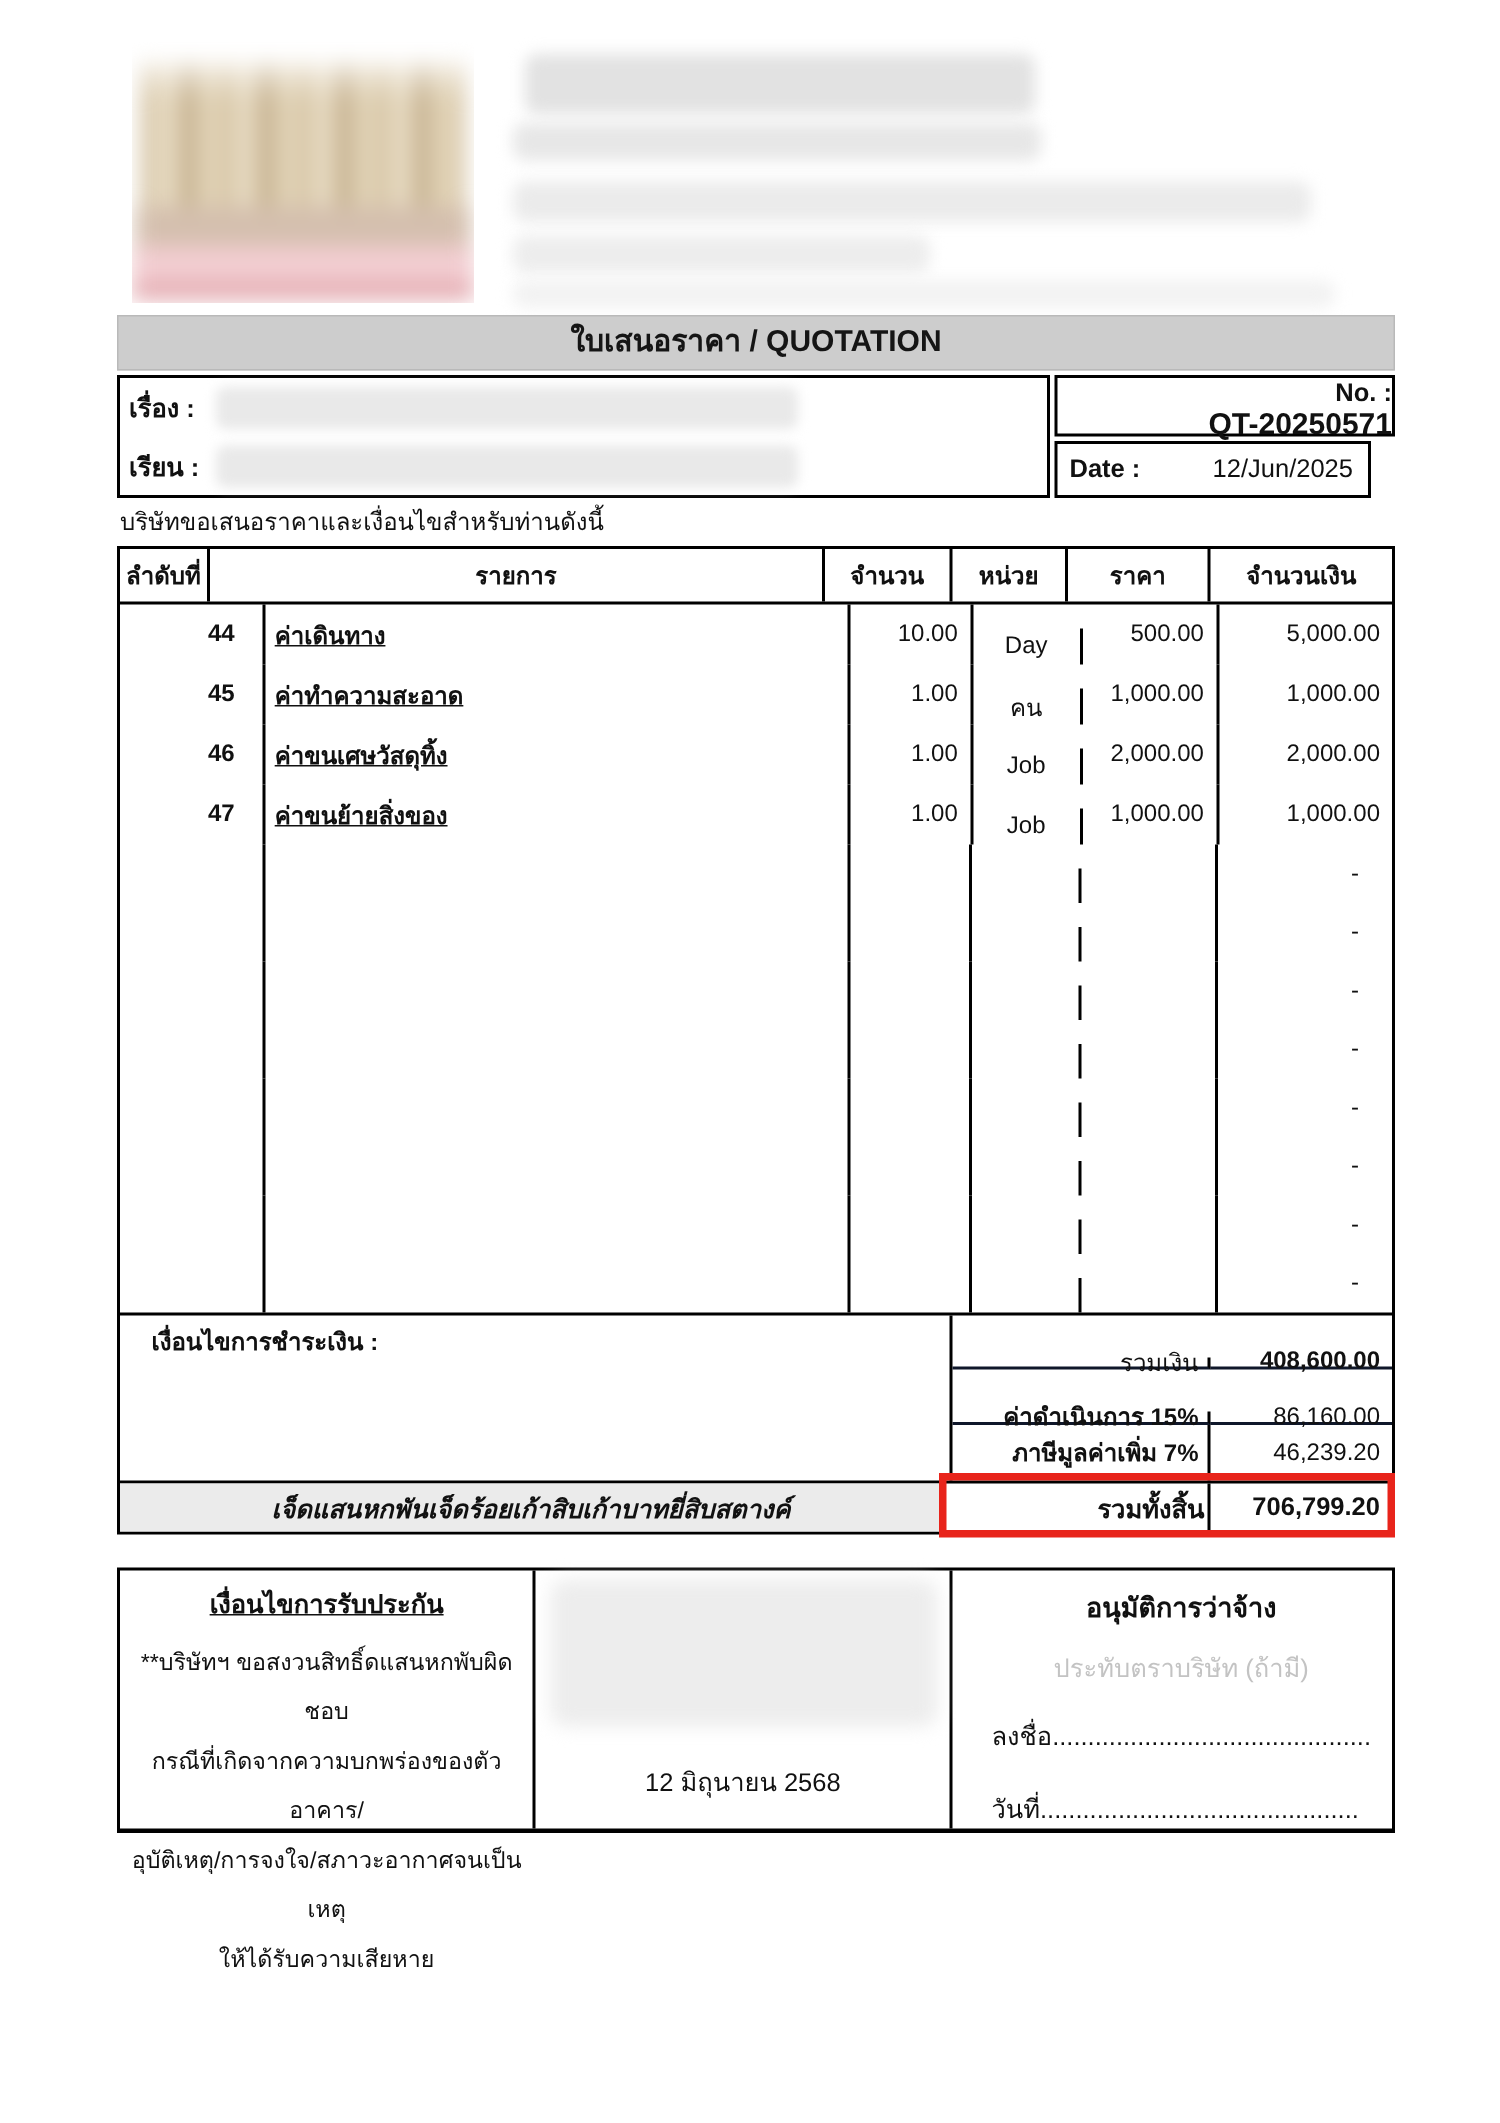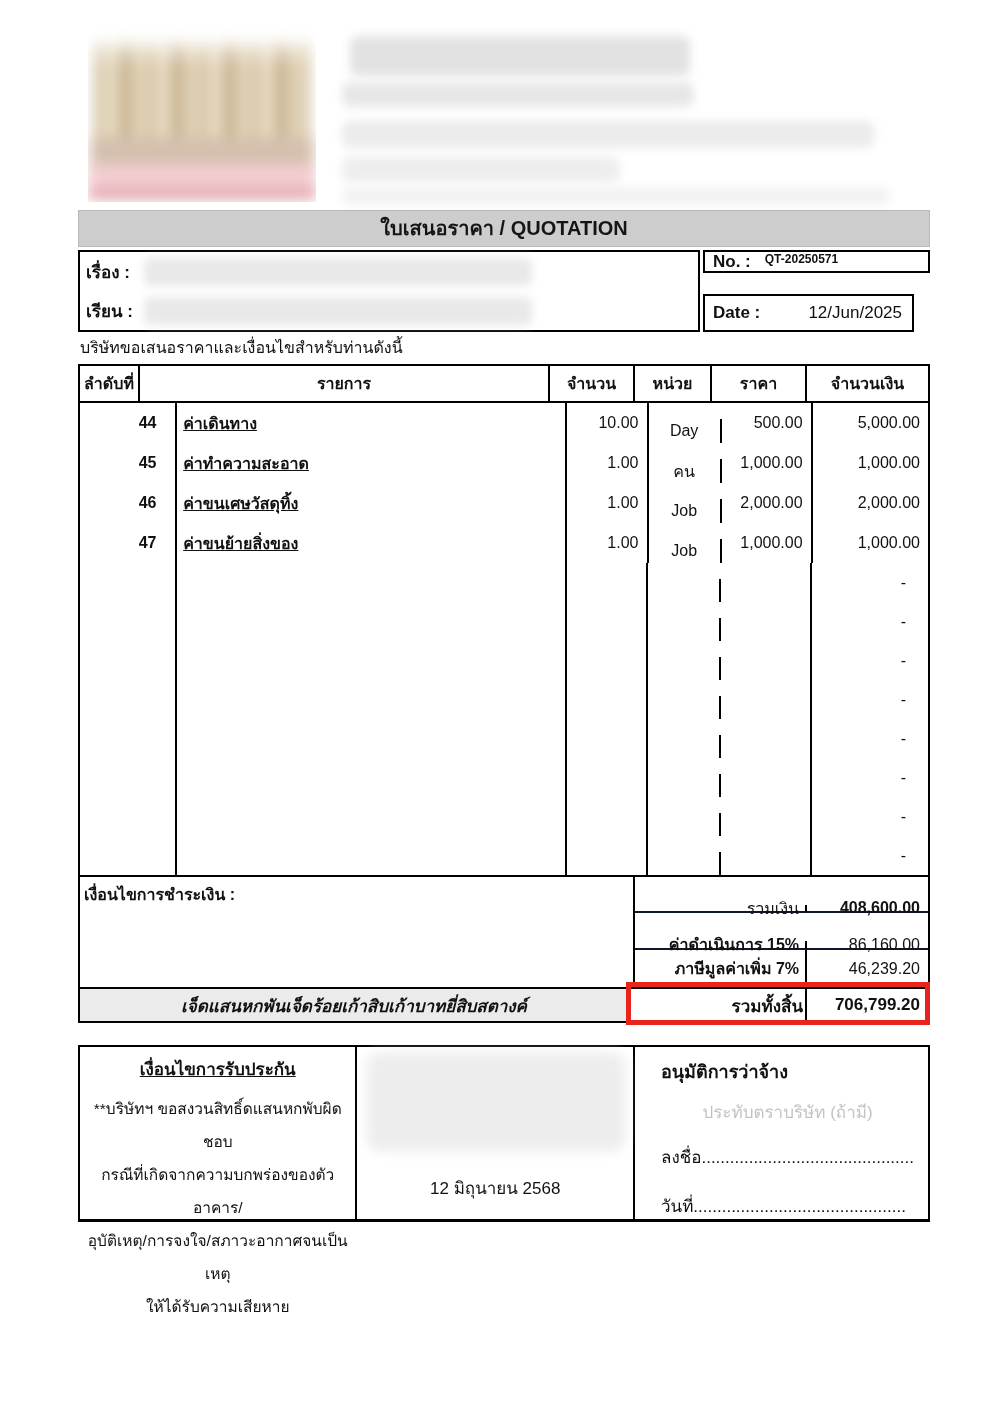--- a/index.html
+++ b/index.html
@@ -32,26 +32,26 @@
   .doc-title { position:absolute; left:78px; top:210px; width:852px; height:37px;
     background:#cdcdcd; border:1px solid #b9b9b9;
     text-align:center; line-height:35px; font-weight:bold; font-size:20px; color:#151515; }
 
   
   .hdr-left { position:absolute; left:78px; top:250px; width:622px; height:82px; border:2px solid #000; }
   .hdr-row { display:flex; align-items:center; height:39px; padding-left:6px; }
   .hdr-label { font-weight:bold; font-size:17px; width:58px; }
   .hdr-blur { width:388px; height:28px; background:#e9e9e9; border-radius:6px; filter:blur(4px); }
 
-  .no-box  { position:absolute; left:703px; top:250px; width:227px; height:23px; border:2px solid #000;
-    display:flex; align-items:flex-start; padding-left:8px; }
+  .no-box  { position:absolute; left:703px; top:250px; width:227px; height:41px; border:2px solid #000;
+    display:flex; align-items:flex-end; padding-left:8px;flex-direction:column; }
   .date-box{ position:absolute; left:703px; top:294px; width:211px; height:38px; border:2px solid #000;
     display:flex; align-items:center; padding:0 10px 0 8px; }
   .no-box .lbl, .date-box .lbl { font-weight:bold; font-size:17px; }
-  .no-box .val { font-weight:bold; font-size:12px; margin-left:14px; }
+  .no-box .val { font-weight:bold; font-size:20px; margin-left:14px; }
   .date-box .val { margin-left:auto; font-size:17px; }
 
   .intro-line { position:absolute; left:80px; top:335px; font-size:16px; }
 
   
   .qtable { position:absolute; left:78px; top:364px; width:852px; border:2px solid #000; background:#fff; }
   .trow { display:flex; }
   .cell { border-right:2px solid #000; }
   .cell:last-child { border-right:none; }
   .c-no{width:60px} .c-item{width:410px} .c-qty{width:85px} .c-unit{width:77px} .c-price{width:95px} .c-amt{width:121px}
@@ -65,21 +65,21 @@
   .tbody .cell { display:flex; align-items:center; font-size:16px; }
   .tbody .c-no { justify-content:center; font-weight:bold; }
   .tbody .c-item { padding-left:6px; font-weight:bold; text-decoration:underline; }
   .tbody .c-qty, .tbody .c-price, .tbody .c-amt { justify-content:flex-end; padding-right:8px; }
   .tbody .c-unit { justify-content:center;margin-top:16px; }
   .dash-row .c-amt { padding-right:22px; }
 
   
   .totals { border-top:2px solid #000; display:grid;
     grid-template-columns:555px 172px 121px; grid-template-rows:36px 37px 37px; }
-  .pay-cell { grid-row:1 / 4; border-right:2px solid #000; padding:5px 4px;
+  .pay-cell { grid-row:1 / 4; border-right:2px solid #000; padding:5px 21px;
     font-weight:bold; font-size:16px; }
   .tot-label { display:flex; align-items:center; justify-content:flex-end; padding-right:6px;
     border-right:2px solid #000; font-size:16px; }
   .tot-value { display:flex; align-items:center; justify-content:flex-end; padding-right:8px; font-size:16px; }
   .bb { border-bottom:2px solid #0f172a;margin-top:28px; }
   .bold { font-weight:bold; }
 
   
   .grand-row { border-top:2px solid #000; height:34px; display:flex; }
   .words-cell { width:550px; background:#ebebeb; border-right:2px solid #000;
@@ -97,21 +97,21 @@
   .footer { position:absolute; left:78px; top:1045px; width:852px; height:177px;
     border:2px solid #000; border-bottom-width:3px; display:flex; }
   .f-warranty { width:280px; border-right:2px solid #000; text-align:center; padding-top:8px; }
   .f-warranty .w-title { font-weight:bold; text-decoration:underline; font-size:17px; margin-bottom:10px; }
   .f-warranty .w-line { font-size:15.5px; line-height:33px; }
   .f-sign { width:280px; border-right:2px solid #000; position:relative; }
   .sign-blur { position:absolute; left:10px; top:6px; width:258px; height:98px;
     background:#ededed; border-radius:10px; filter:blur(6px); }
   .sign-date { position:absolute; left:0; right:0; bottom:18px; text-align:center; font-size:17px; }
   .f-approve { flex:1; padding:10px 14px 0 26px; }
-  .a-title { font-weight:bold; font-size:18px; }
+  .a-title { text-align:center; font-weight:bold; font-size:18px; }
   .a-stamp { text-align:center; color:#c3c3c3; font-size:17px; margin-top:12px; }
   .a-sign { font-size:17px; margin-top:18px; }
   .a-date { font-size:17px; margin-top:22px; }
 </style>
 </head>
 <body>
 
 <div class="logo-redacted">
   <div class="logo-inner">
     <div class="logo-streaks"></div>

